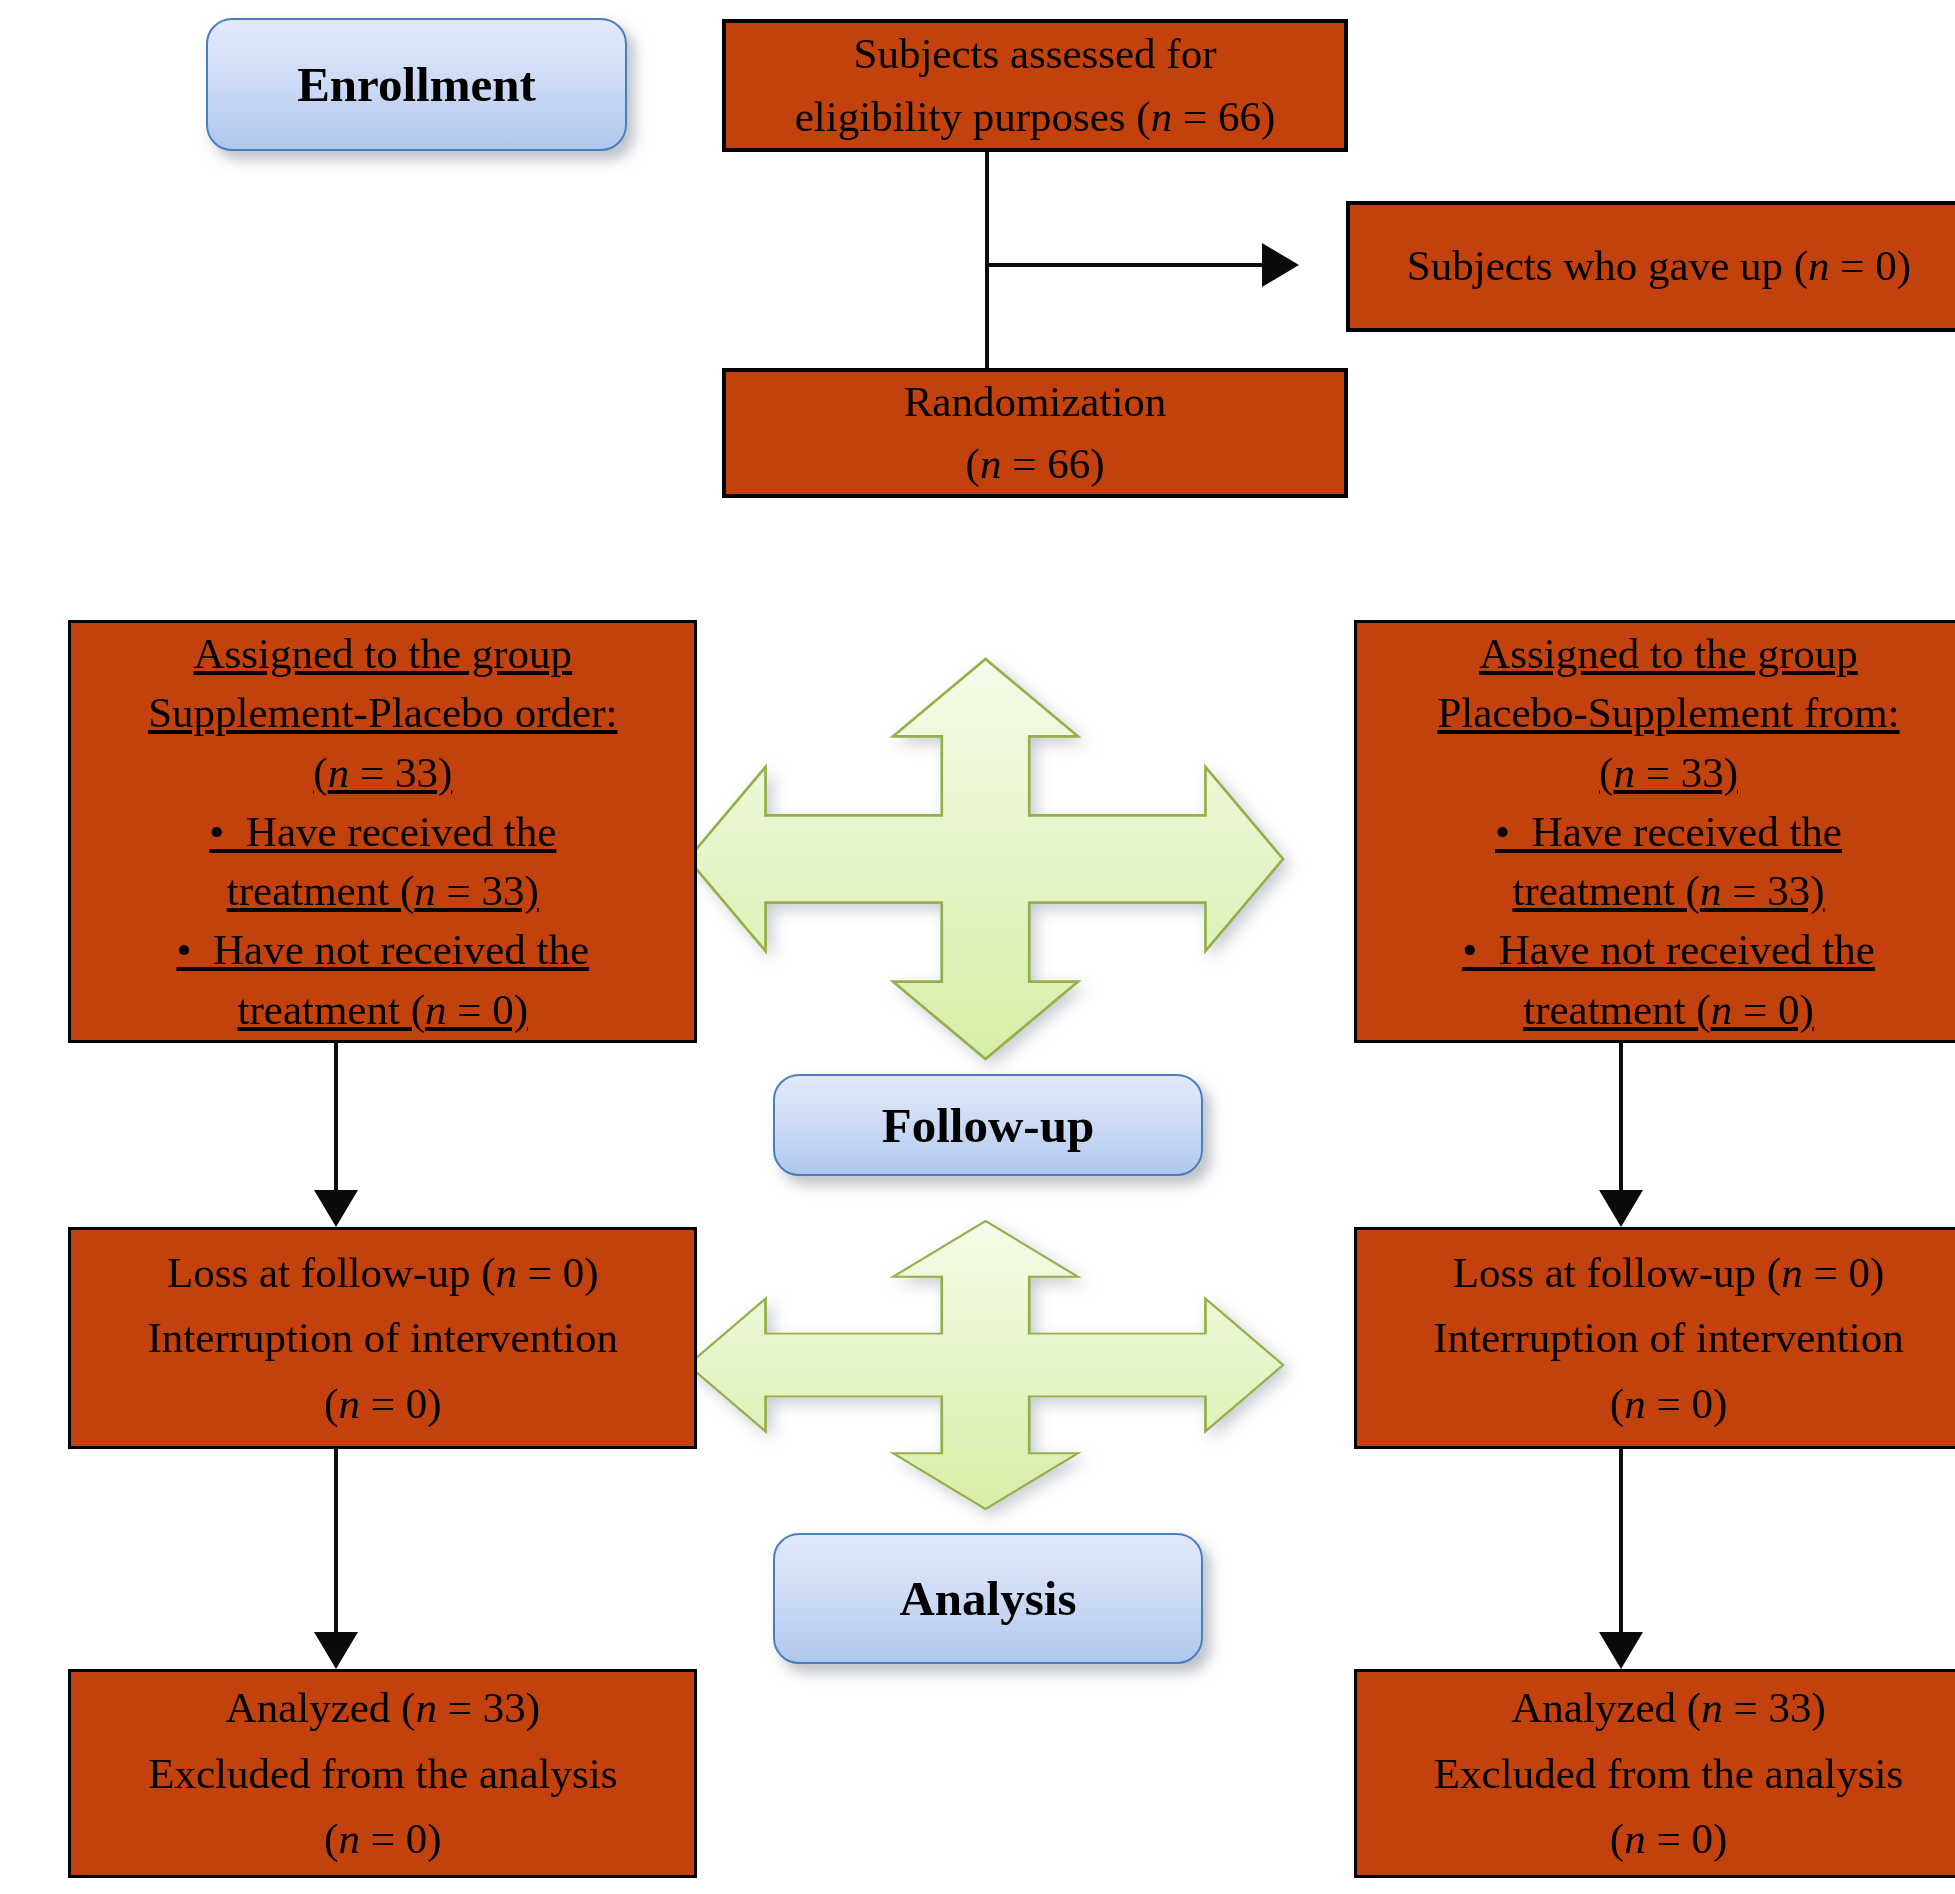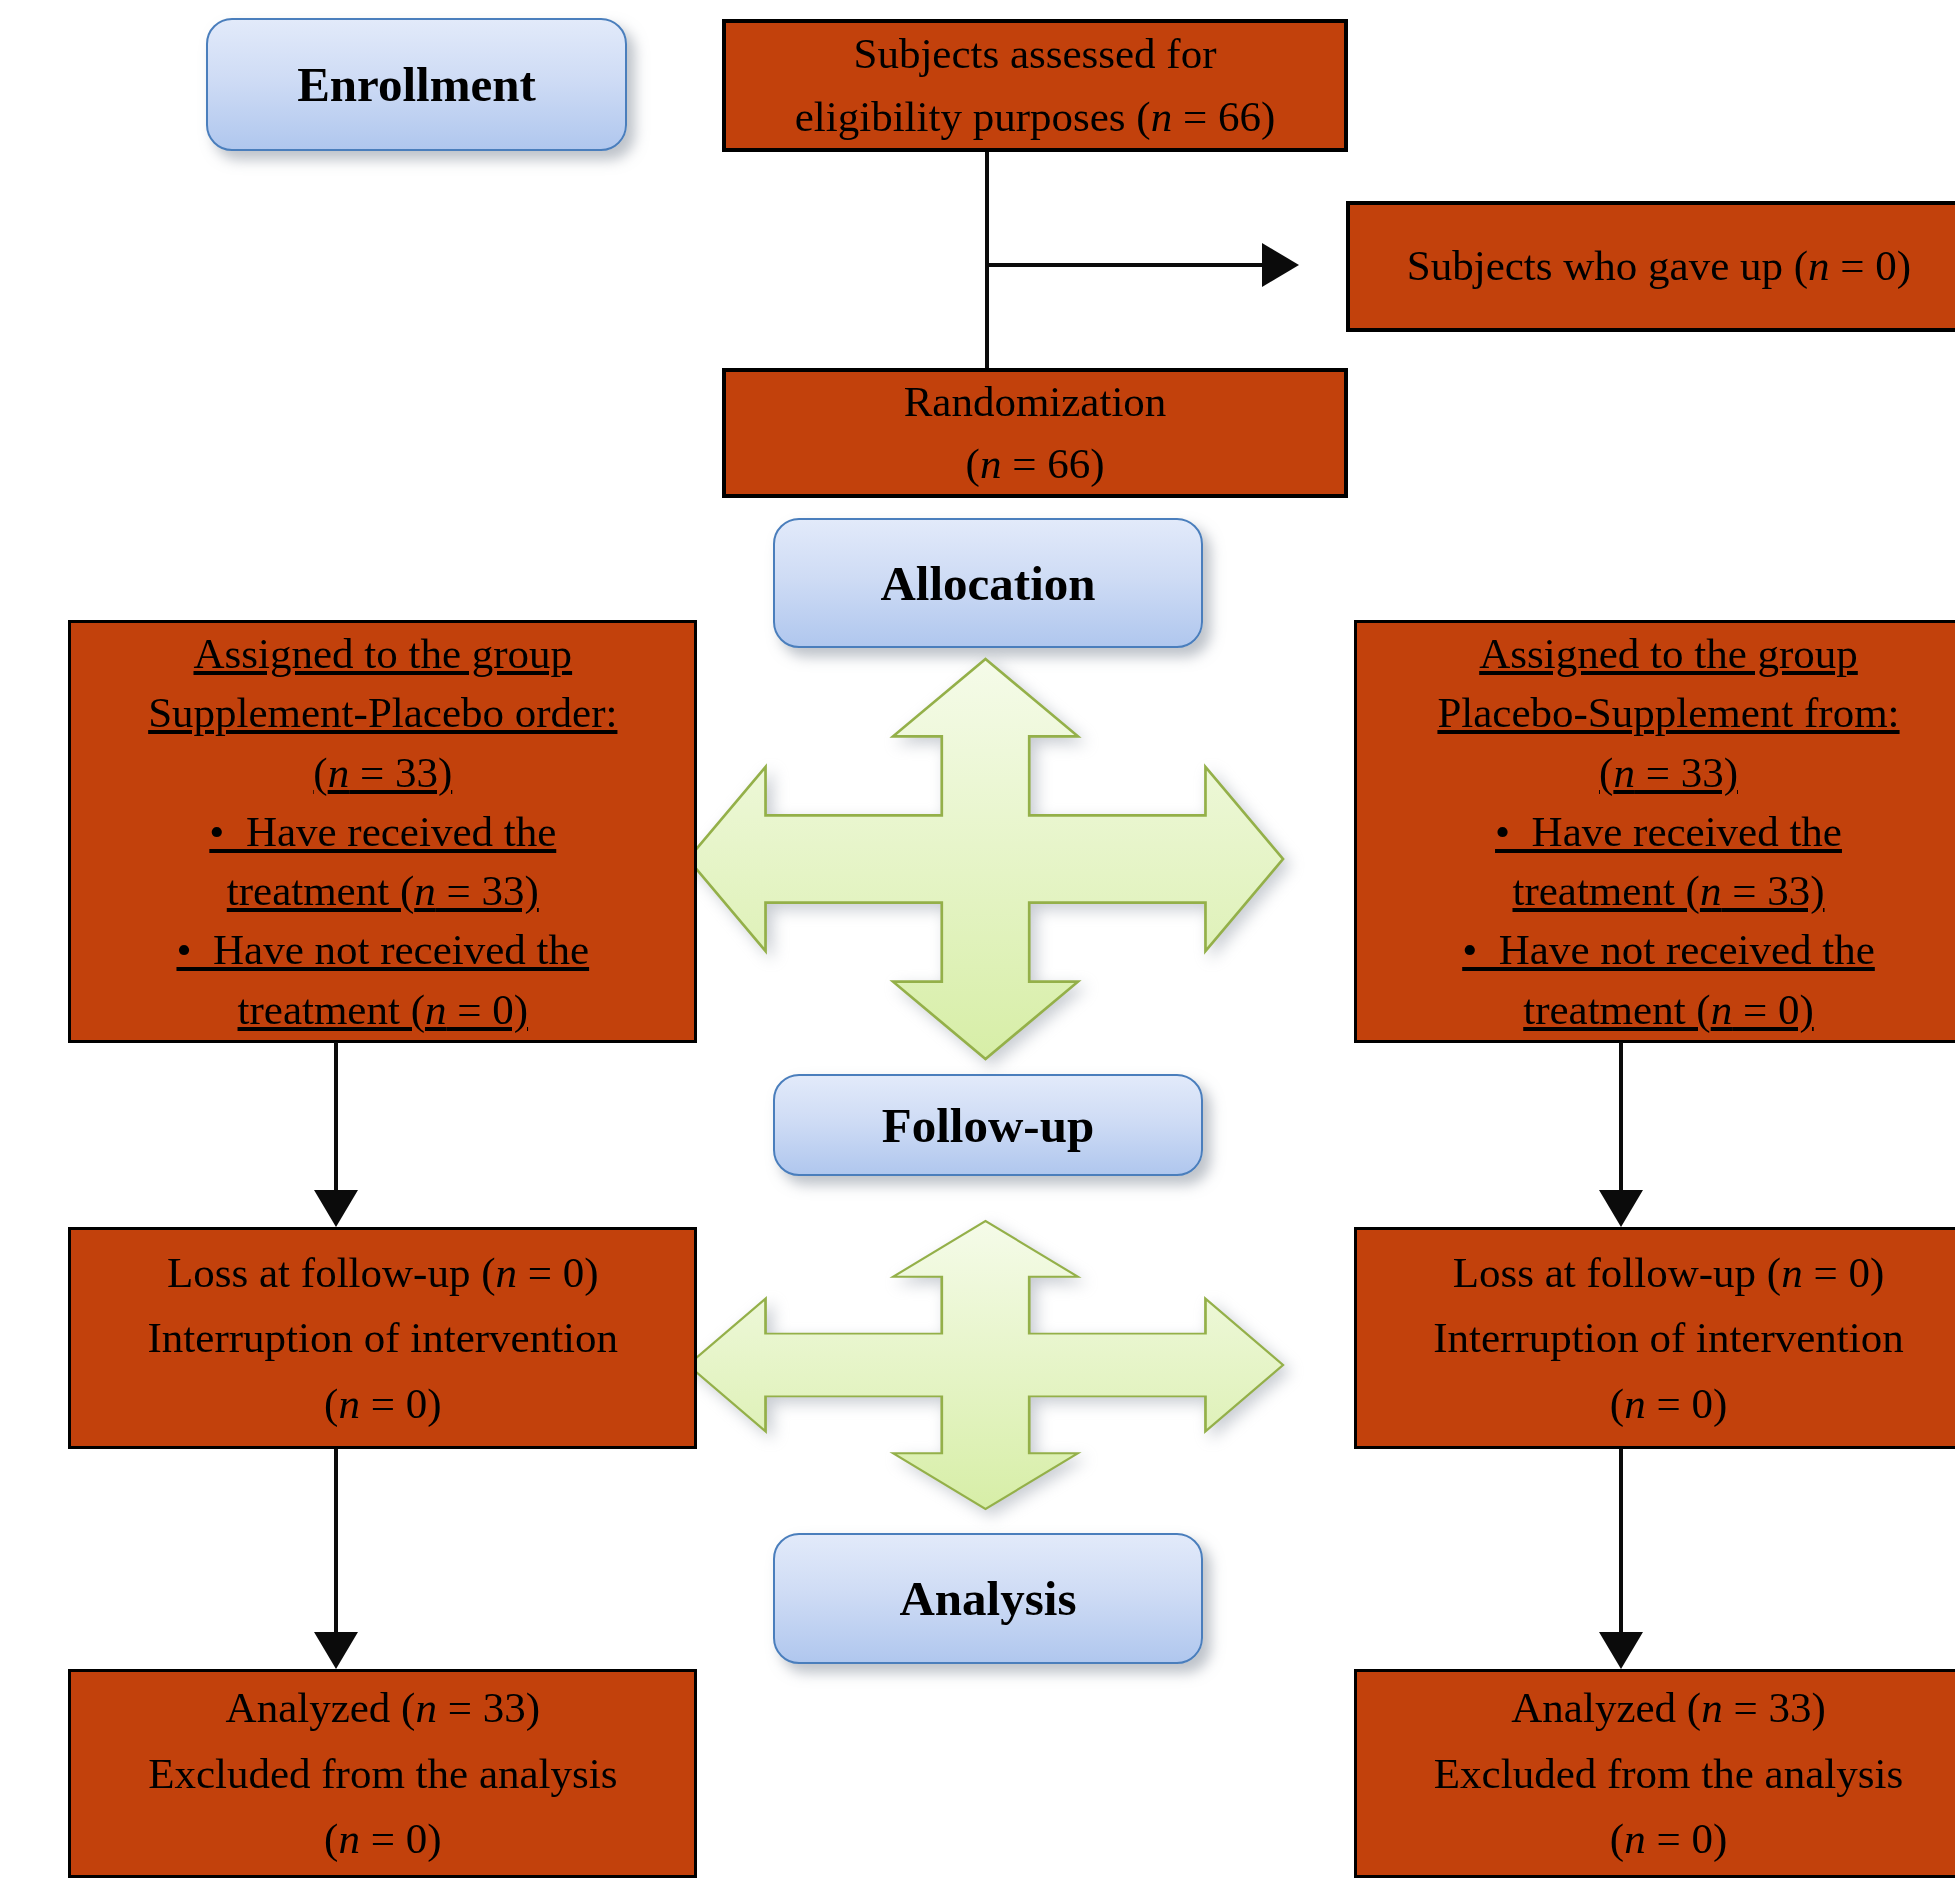--- a/index.html
+++ b/index.html
@@ -87,23 +87,20 @@
 
   <div class="box thick" style="left:1298px;top:201px;width:626px;height:131px">
     <div class="t">Subjects who gave up (<i>n</i> = 0)</div>
   </div>
 
   <div class="box thick" style="left:674px;top:368px;width:626px;height:130px">
     <div class="t">Randomization</div>
     <div class="t">(<i>n</i> = 66)</div>
   </div>
 
-  <div class="stage" style="left:773px;top:518px;width:430px;height:130px">
-    <span>Allocation</span>
-  </div>
 
   <svg class="fourway" style="left:688px;top:659px;width:595px;height:400px" viewBox="0 0 1320 890" preserveAspectRatio="none">
     <defs>
       <linearGradient id="g1" x1="0" y1="0" x2="0" y2="1">
         <stop offset="0" style="stop-color:var(--arrow_fill_top,#f5fbe9)"></stop>
         <stop offset="1" style="stop-color:var(--arrow_fill_bottom,#d7eea7)"></stop>
       </linearGradient>
     </defs>
     <path d="M660 0 L865 172 L757 172 L757 348 L1148 348 L1148 240 L1320 445 L1148 650 L1148 542 L757 542 L757 718 L865 718 L660 890 L455 718 L563 718 L563 542 L172 542 L172 650 L0 445 L172 240 L172 348 L563 348 L563 172 L455 172 Z" fill="url(#g1)" style="stroke:var(--arrow_border,#94b049)" stroke-width="6" stroke-linejoin="miter"></path>
   </svg>

